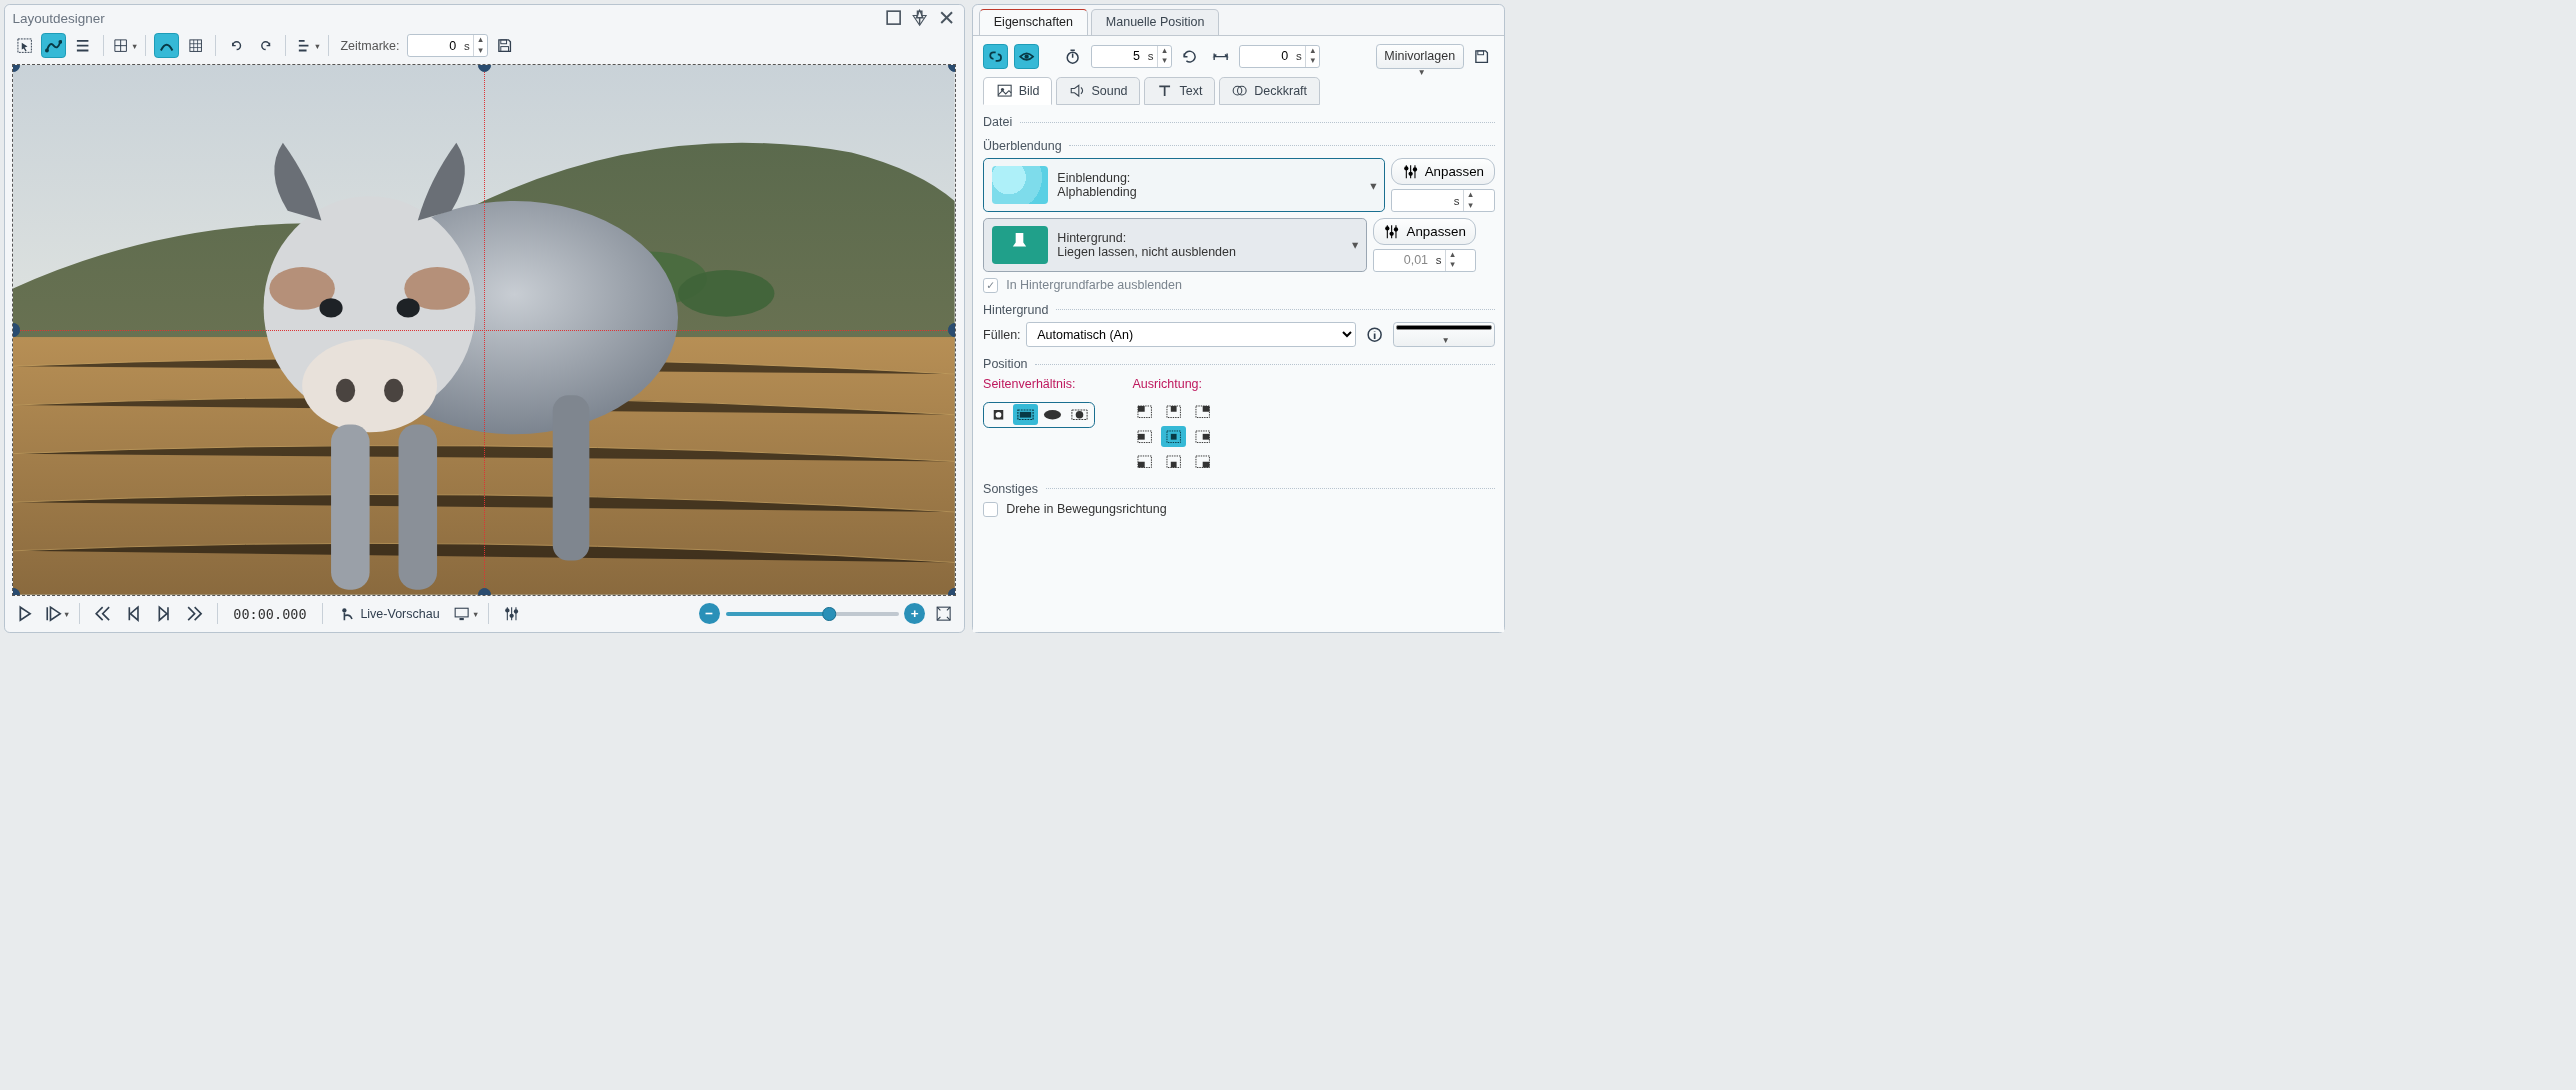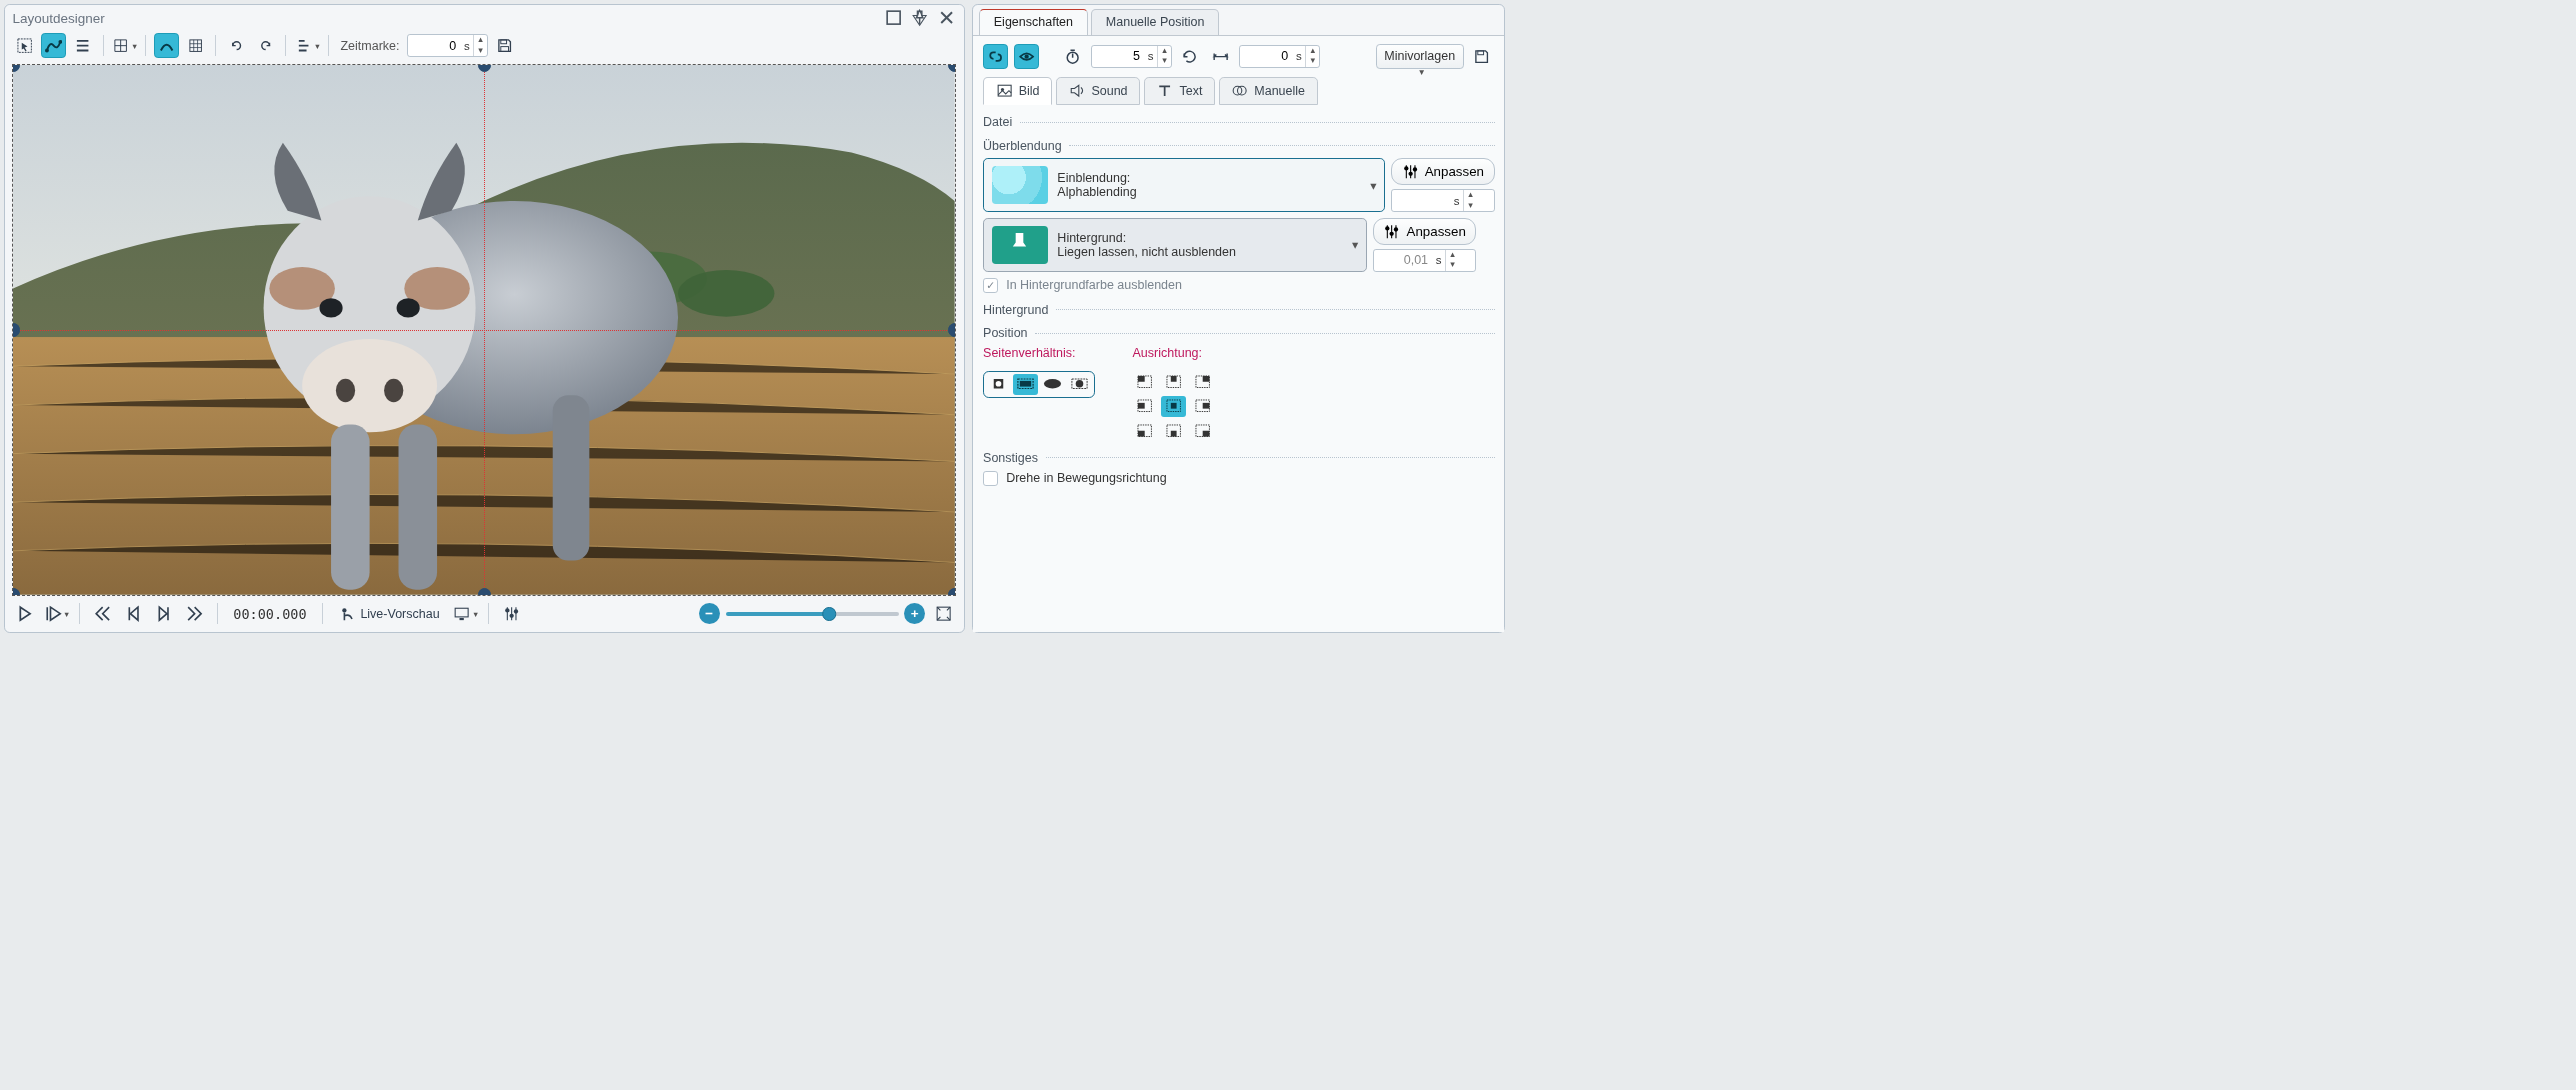--- a/index.html
+++ b/index.html
@@ -599,21 +599,21 @@
           <svg class="ico" viewBox="0 0 16 16">
               <path d="M3 4 H13 M8 4 V13" stroke="currentColor" stroke-width="1.6"></path>
             </svg>
           <span>Text</span>
         </div>
         <div class="subtab">
           <svg class="ico" viewBox="0 0 16 16">
               <circle cx="6" cy="8" r="4" fill="none" stroke="currentColor"></circle>
               <circle cx="10" cy="8" r="4" fill="none" stroke="currentColor"></circle>
             </svg>
-          <span>Manuelle</span>
+          <span>Deckkraft</span>
         </div>
       </div>
 
       <div class="section-label">Datei</div>
 
       <div class="section-label">Überblendung</div>
 
       <div class="row" style="align-items:stretch">
         <div class="blend-box selected">
           <div class="blend-thumb alpha"></div>
@@ -679,20 +679,35 @@
       </div>
 
       <div class="row">
         <label class="checkbox">
           <span class="box">✓</span>
           <span>In Hintergrundfarbe ausblenden</span>
         </label>
       </div>
 
       <div class="section-label">Hintergrund</div>
+      <div class="row">
+        <span>Füllen:</span>
+        <select class="textfield" style="flex:1">
+          <option>Automatisch (An)</option>
+        </select>
+        <span class="icon-btn">
+          <svg class="ico" viewBox="0 0 16 16">
+              <circle cx="8" cy="8" r="6" fill="none" stroke="currentColor" stroke-width="1.4"></circle>
+              <path d="M8 5 V5.5 M8 7 V12" stroke="currentColor" stroke-width="1.6"></path>
+            </svg>
+        </span>
+        <span class="dropbox" style="padding:1.9px">
+          <span class="color-swatch"></span>
+        </span>
+      </div>
 
       <div class="section-label">Position</div>
       <div class="row" style="gap:38px;align-items:flex-start">
         <div class="aspect-group">
           <span class="label">Seitenverhältnis:</span>
           <div class="aspect-btns">
             <span class="aspect-btn">
               <svg width="19" height="13.5" viewBox="0 0 20 14">
                   <rect x="5" y="2" width="10" height="10" fill="#333"></rect>
                   <circle cx="10" cy="7" r="3" fill="#fff"></circle>

